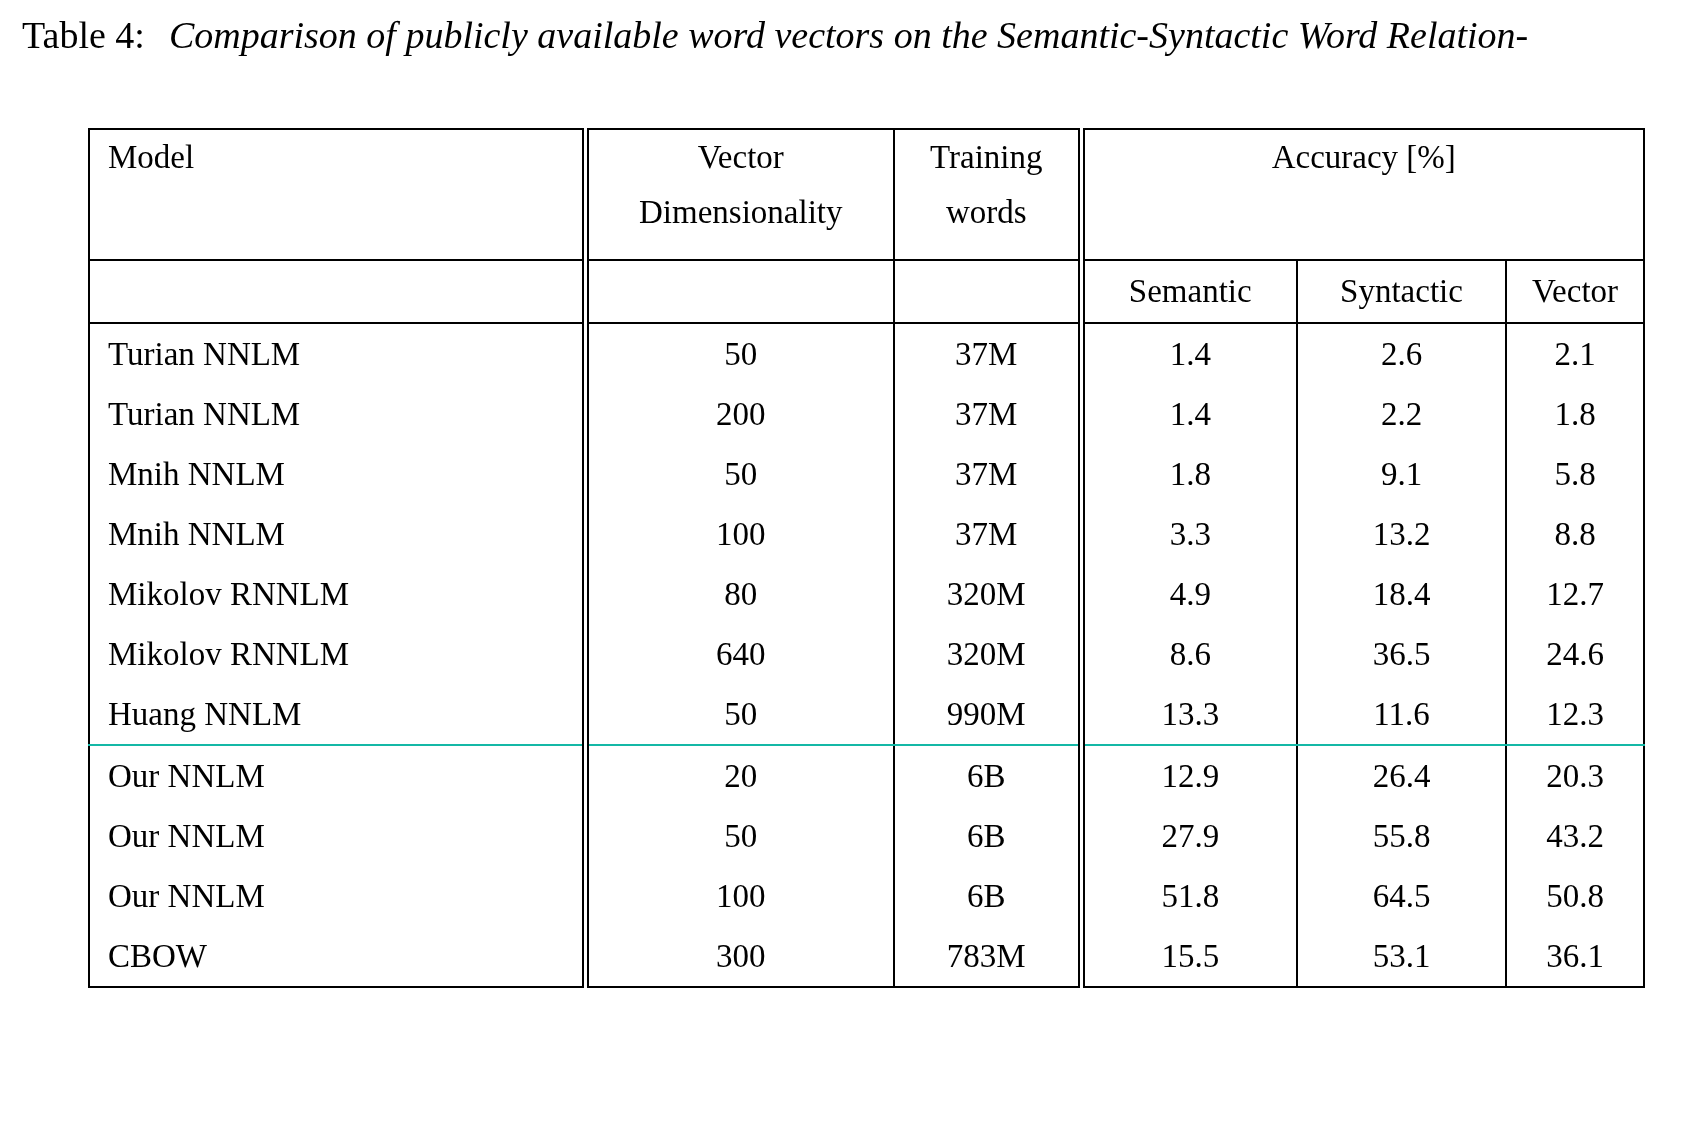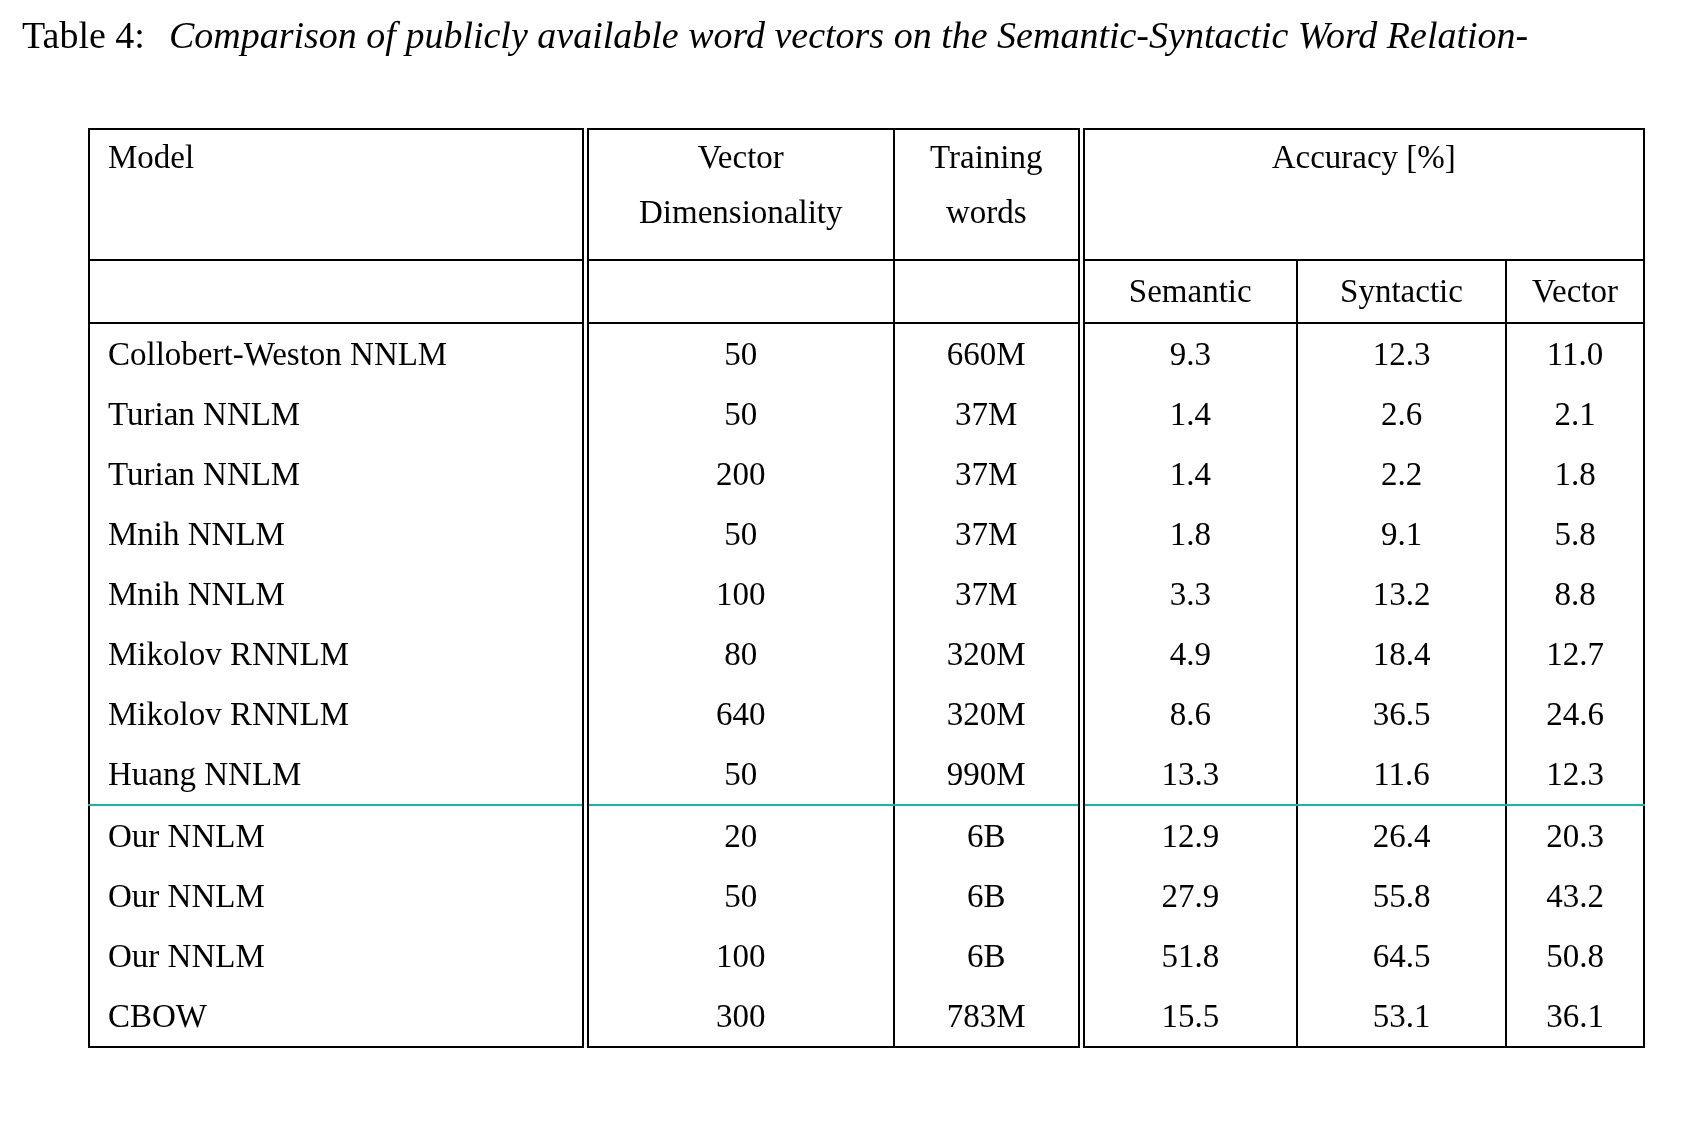--- a/index.html
+++ b/index.html
@@ -124,28 +124,20 @@
         <td></td>
         <td class="dbl-left"></td>
         <td></td>
         <th class="dbl-left">Semantic</th>
         <th>Syntactic</th>
         <th>Vector</th>
       </tr>
     </thead>
     <tbody class="data-rows" id="rows-body">
         <tr class="">
-          <td class="t-left">Collobert-Weston NNLM</td>
-          <td class="dbl-left">50</td>
-          <td>660M</td>
-          <td class="dbl-left">9.3</td>
-          <td>12.3</td>
-          <td>11.0</td>
-        </tr>
-        <tr class="">
           <td class="t-left">Turian NNLM</td>
           <td class="dbl-left">50</td>
           <td>37M</td>
           <td class="dbl-left">1.4</td>
           <td>2.6</td>
           <td>2.1</td>
         </tr>
         <tr class="">
           <td class="t-left">Turian NNLM</td>
           <td class="dbl-left">200</td>

